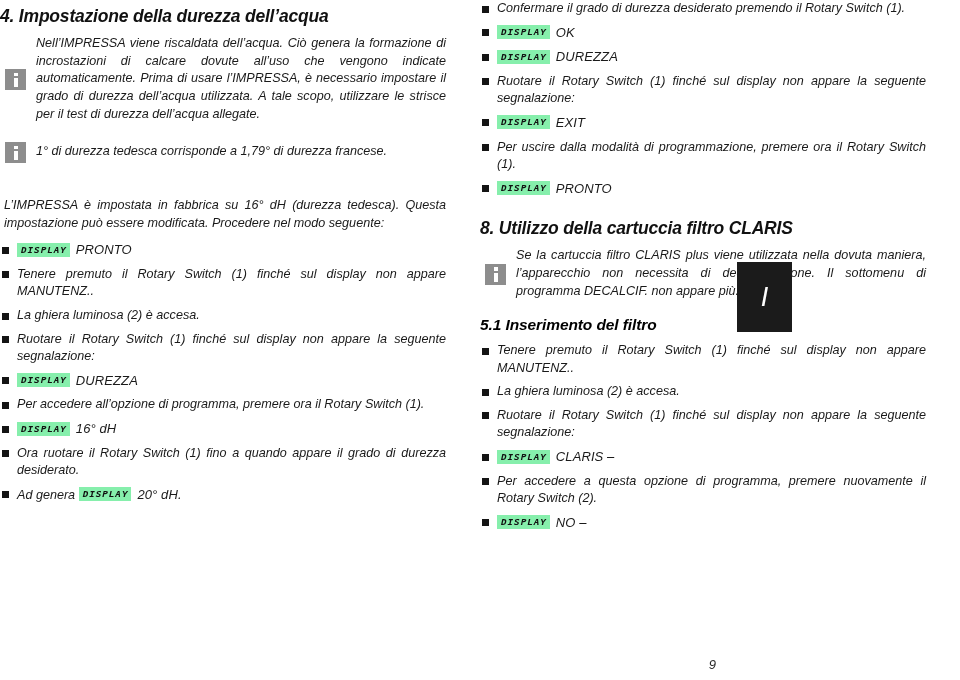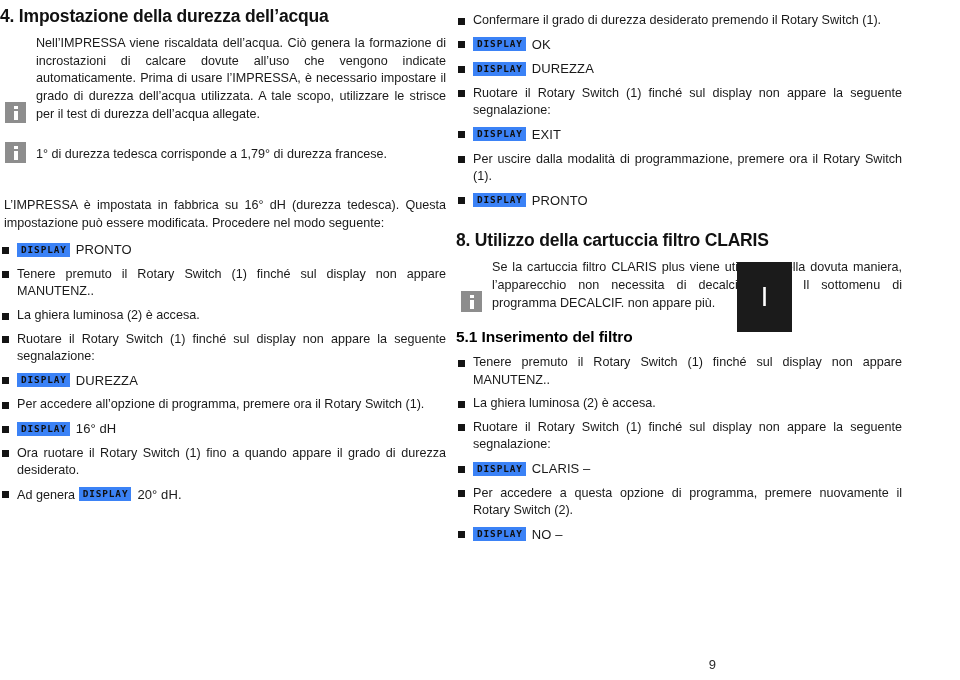--- a/index.html
+++ b/index.html
@@ -14,30 +14,31 @@
     color: #1a1a1a;
     overflow: hidden;
     position: relative;
   }
 
   .page {
     position: relative;
     width: 792px;
     height: 680px;
     box-sizing: border-box;
+    font-style: italic;
   }
 
   
   .col {
     position: absolute;
     top: 0;
     box-sizing: border-box;
   }
   .col-left  { left: 0px;   width: 446px; padding: 6px 0 0 0; }
-  .col-right { left: 452px; width: 450px; padding: 12px 0 0 4px; }
+  .col-right { left: 476px; width: 450px; padding: 0 0 0 4px; }
 
   
   h1.sect {
     font-size: 17.5px;
     font-weight: bold;
     line-height: 1.15;
     margin: 0 0 9px 0;
     letter-spacing: -0.2px;
     color: #111;
   }
@@ -46,21 +47,21 @@
     font-weight: bold;
     line-height: 1.15;
     margin: 16px 0 8px 0;
     letter-spacing: -0.1px;
     color: #000000;
   }
 
   
   .note {
     display: flex;
-    align-items: flex-end;
+    align-items: center;
     margin: 0 0 9px 0;
   }
   .note-icon {
     flex: 0 0 auto;
     width: 21px;
     height: 21px;
     background: #8d8d8d;
     margin: 1px 10px 0 5px;
     position: relative;
   }
@@ -118,21 +119,21 @@
     font-size: 12.6px;
     line-height: 17.6px;
     text-align: justify;
     text-justify: inter-word;
   }
   .bullet-body.nojust { text-align: left; }
 
   
   .display-tag {
     display: inline-block;
-    background: #3b82f6;
+    background: #86efac;
     color: #101010;
     font-family: "DejaVu Sans Mono", monospace;
     font-size: 9.4px;
     font-weight: bold;
     letter-spacing: 0.9px;
     padding: 1px 3px 1px 4px;
     line-height: 12px;
     vertical-align: 1.5px;
     white-space: nowrap;
   }

